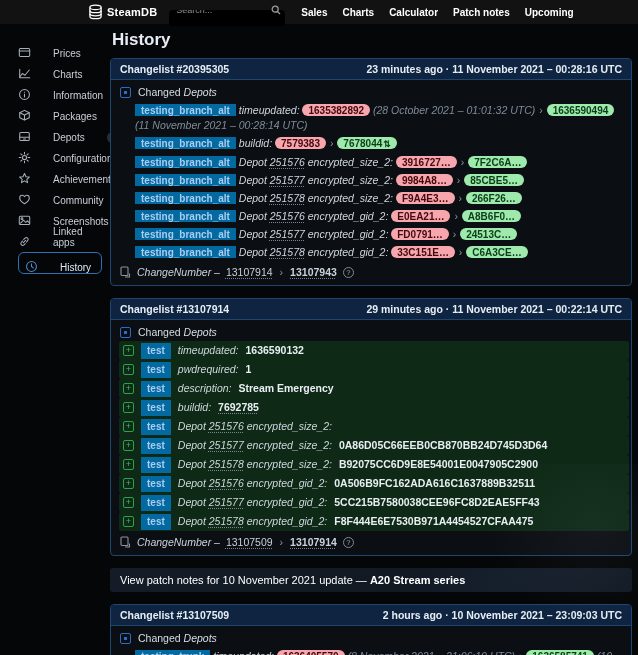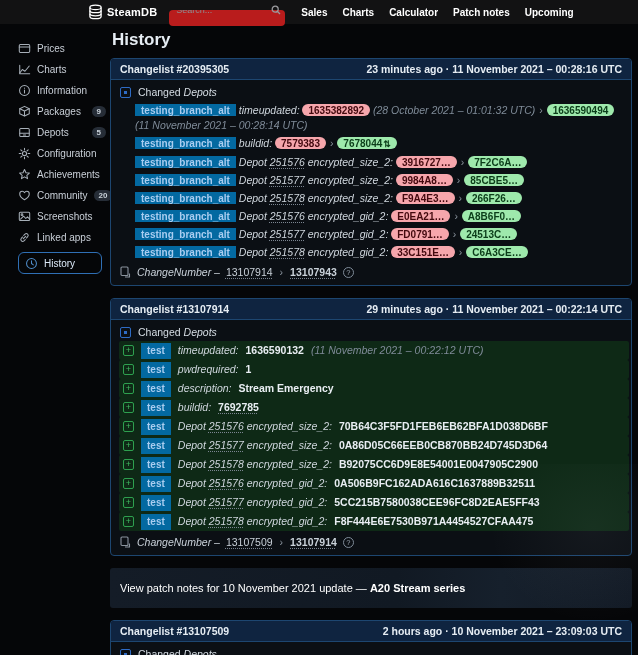--- a/index.html
+++ b/index.html
@@ -5,31 +5,31 @@
   * { margin:0; padding:0; box-sizing:border-box; }
   html,body { width:638px; height:655px; overflow:hidden; }
   body { background:#050608; font-family:"Liberation Sans", sans-serif; color:#e6edf3; }
 
   
   .navbar { height:24px; background:#121213; display:flex; align-items:center; padding-left:88px; gap:4px; }
   .logo { display:flex; align-items:center; gap:4px; color:#fff; text-decoration:none;text-align:center; }
   .logo svg { display:block; }
   .logo-text { font-size:11px; font-weight:bold; letter-spacing:.2px; }
   .search-wrap { position:relative; margin-left:8px; }
-  .search-input { width:116px; height:15px; background:#b91c1c; border:none; border-radius:4px;
+  .search-input { width:116px; height:15px; background:#000000; border:none; border-radius:4px;
     color:#cfcfcf; font-size:9px; padding:0 16px 16px 7px; outline:none; font-family:"Liberation Sans",sans-serif; }
   .search-input::placeholder { color:#8f8f93; }
   .search-icon { position:absolute; right:4px; top:2px; color:#9a9a9e; }
   .nav-links { display:flex; align-items:flex-start; gap:15px; margin-left:12px; }
   .nav-link { color:#ffffff; font-size:10px; font-weight:bold; text-decoration:none; cursor:pointer; }
 
   
   .page { display:flex; }
   .sidebar { width:108px; flex:0 0 108px; padding:14px 0 0 18px; }
-  .side-item { display:flex; align-items:center; gap:6px; height:21px; color:#c9cfd7; font-size:10px;
+  .side-item { display:flex; align-items:flex-end; gap:22px; height:21px; color:#c9cfd7; font-size:10px;
     cursor:pointer; width:88px; }
   .side-item .sicon { color:#a7afb8; display:flex; }
   .side-item .sbadge { margin-left:auto; background:#262d37; color:#c9d1d9; border-radius:8px;
     font-size:8px; padding:1px 5px; font-weight:bold; }
   .side-item.active { border:1px solid #2f6fb5; border-radius:6px; padding:0 6px; width:84px; margin-top:4px;
     color:#dce9f8; height:22px; }
   .side-item.active .sicon { color:#4f8cc9; }
 
   .main { flex:1; padding:4px 6px 0 2px; position:relative; }
   .main::after { content:""; position:absolute; right:0; top:440px; width:150px; height:160px;
@@ -69,21 +69,21 @@
 
   .cn-row { display:flex; align-items:center; gap:6px; padding:5px 8px 5px 9px; font-size:10.5px; color:#c9d1d9; }
   .cn-row .cn-label { font-style:italic; }
   .cn-link { color:#c9d1d9; text-decoration:underline dotted #7b8591; text-underline-offset:2px; cursor:pointer; }
   .cn-link.new { font-weight:bold; }
   .help-circle { width:11px; height:11px; border:1px solid #7f8b98; border-radius:50%; color:#9aa4ae;
     font-size:7.5px; display:inline-flex; align-items:center; justify-content:center; cursor:pointer; }
   .cn-icon { color:#8b949e; display:flex; }
 
   
-  .patch-banner { display:block; margin:2px 0 12px; padding:14px 10px; border-radius:3px; font-size:11px;
+  .patch-banner { display:block; margin:2px 0 12px; padding:6px 10px; border-radius:3px; font-size:11px;
     color:#ffffff; text-decoration:none; cursor:pointer;
     background:linear-gradient(90deg,#141c27 0%,#111923 55%,#16202c 75%,#121a25 100%); }
   .patch-banner b { font-weight:bold; }
 </style>
 </head>
 <body>
 
 <nav class="navbar">
   <a class="logo">
     <span>
@@ -265,21 +265,20 @@
               <span class="sq-icon">
                 <span class="dot"></span>
               </span>
               <span>Changed <em>Depots</em></span>
             </div>
             <div class="change-row add">
               <span class="plus-sq">+</span>
               <span class="depot-badge">test</span> 
               <span class="key">timeupdated:</span> 
               <span class="added-val">1636590132</span> 
-              <span class="note">(11 November 2021 – 00:22:12 UTC)</span>
             </div>
             <div class="change-row add">
               <span class="plus-sq">+</span>
               <span class="depot-badge">test</span> 
               <span class="key">pwdrequired:</span> 
               <span class="added-val">1</span>
             </div>
             <div class="change-row add">
               <span class="plus-sq">+</span>
               <span class="depot-badge">test</span> 
@@ -289,21 +288,20 @@
             <div class="change-row add">
               <span class="plus-sq">+</span>
               <span class="depot-badge">test</span> 
               <span class="key">buildid:</span> 
               <span class="added-val dotted">7692785</span>
             </div>
             <div class="change-row add">
               <span class="plus-sq">+</span>
               <span class="depot-badge">test</span> 
               <span class="key">Depot <span class="dotted">251576</span> encrypted_size_2:</span> 
-              <span class="added-val">70B64C3F5FD1FEB6EB62BFA1D038D6BF</span>
             </div>
             <div class="change-row add">
               <span class="plus-sq">+</span>
               <span class="depot-badge">test</span> 
               <span class="key">Depot <span class="dotted">251577</span> encrypted_size_2:</span> 
               <span class="added-val">0A86D05C66EEB0CB870BB24D745D3D64</span>
             </div>
             <div class="change-row add">
               <span class="plus-sq">+</span>
               <span class="depot-badge">test</span> 

